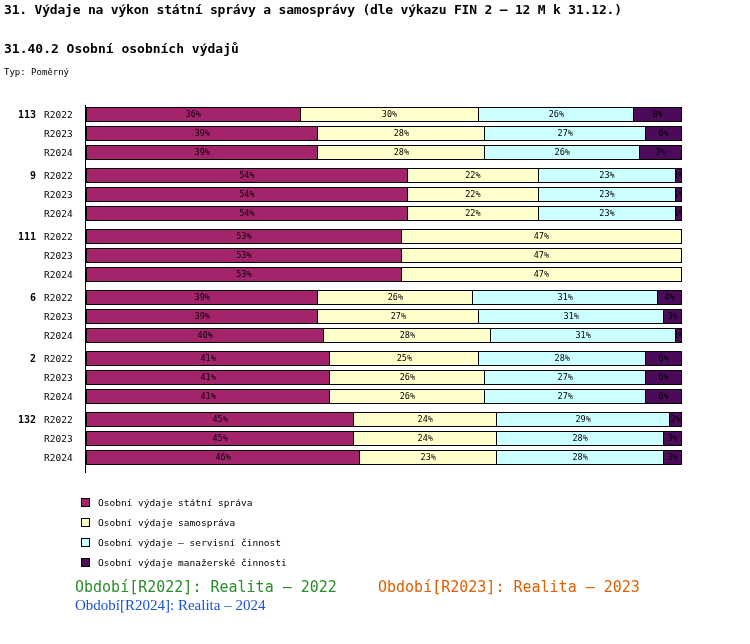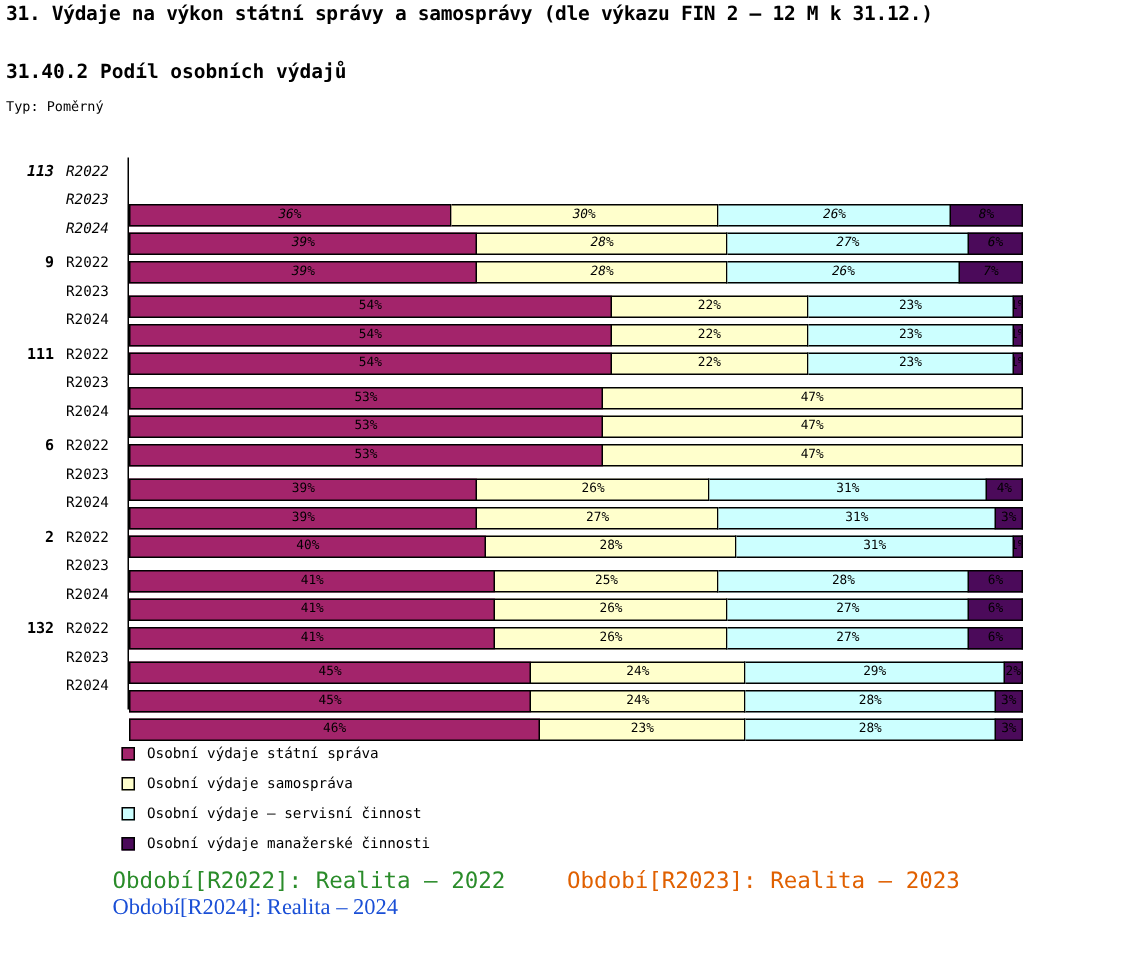--- a/index.html
+++ b/index.html
@@ -70,21 +70,20 @@
     font-size: 9.5px;
     white-space: nowrap;
   }
   .bars {
     position: absolute;
     left: 86px;
     top: 2px;
     height: 15px;
     width: 596px;
     display: flex;
-    margin-top: 29px;
   }
   .seg {
     height: 15px;
     box-sizing: border-box;
     border: 1px solid #000000;
     border-left-width: 0;
     position: relative;
     display: flex;
     align-items: center;
     justify-content: center;
@@ -147,26 +146,26 @@
   .prow { position: relative; height: 19px; }
   .pitem { position: absolute; white-space: nowrap; }
   .p2022 { left: 75px; color: #2a8c2a; }
   .p2023 { left: 378px; color: #e06000; }
   .p2024 { left: 75px; color: #1a4fd6; font-family: Liberation Serif, serif; }
 </style>
 </head>
 <body>
 
 <div class="title">31. Výdaje na výkon státní správy a samosprávy (dle výkazu FIN 2 – 12 M k 31.12.)</div>
-<div class="subtitle">31.40.2 Podíl osobních výdajů</div>
+<div class="subtitle">31.40.2 Osobní osobních výdajů</div>
 <div class="typ">Typ: Poměrný</div>
 
 <div id="axis"></div>
 <div id="chart">
-    <div class="group" style="height: 61px; font-style: italic;">
+    <div class="group" style="height: 61px;">
       <div class="grouplabel" style="top: 4px;">113</div>
       <div class="row">
         <div class="rowlabel">R2022</div>
         <div class="bars">
           <div class="seg s0" style="flex: 0 0 36%;">
             <span class="lbl">36%</span>
           </div>
           <div class="seg s1" style="flex: 0 0 30%;">
             <span class="lbl">30%</span>
           </div>

